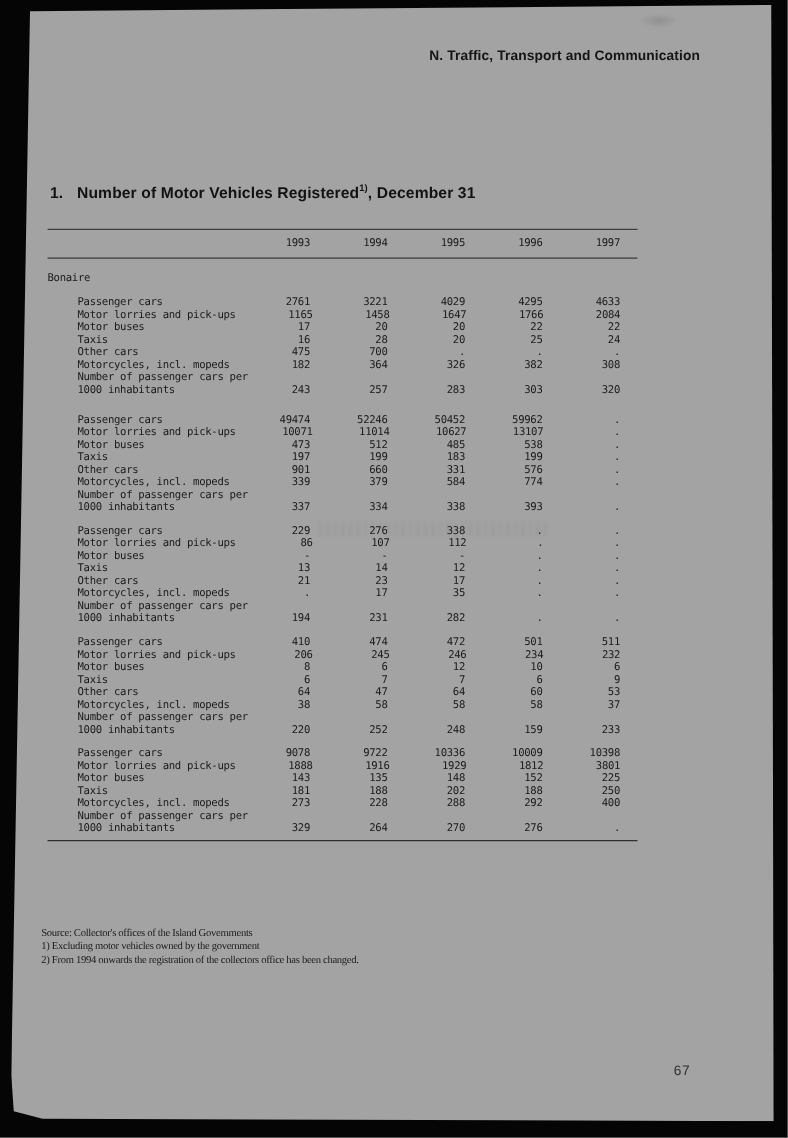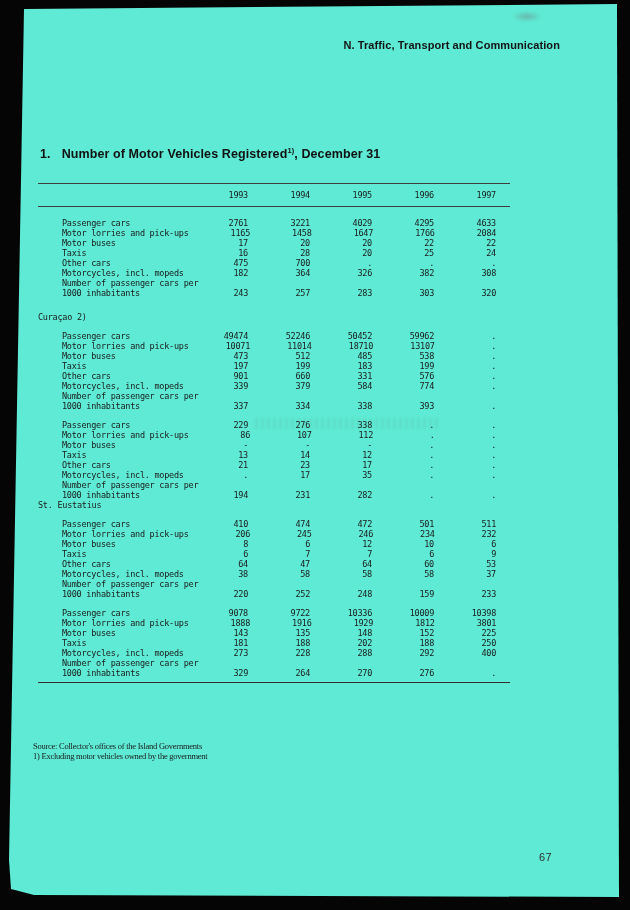--- a/index.html
+++ b/index.html
@@ -4,21 +4,21 @@
 <style>
   html,body{margin:0;padding:0;}
   body{
     width:630px;height:910px;position:relative;overflow:hidden;
     background:#050505;
     font-family:"Liberation Sans",sans-serif;
   }
   
   .page{
     position:absolute;inset:0;
-    background:#5eead4;
+    background:#a3a3a3;
     clip-path:polygon(24px 9px, 617px 4px, 619px 897px, 34px 895px, 11px 889px, 9px 860px);
   }
   .page-inner{position:absolute;inset:0;color:#1c1c1c;}
 
   .doc-header{
     position:absolute;top:39px;left:38px;width:522px;
     text-align:right;font-weight:bold;font-size:11px;letter-spacing:.1px;color:#141414;
   }
   .title{
     position:absolute;top:147px;left:40px;
@@ -87,20 +87,21 @@
       <div class="cellv">1993</div>
           <div class="cellv">1994</div>
           <div class="cellv">1995</div>
           <div class="cellv">1996</div>
           <div class="cellv">1997</div>
           <div class="spacer"></div>
         </div>
       <div class="rule"></div>
       <div id="table-body">
           <div style="margin-top: 11px;">
+            <div class="sec-name">Bonaire</div>
             <div class="sec-rows">
               <div class="trow">
                 <div class="lbl">Passenger cars</div>
                 <div class="cellv">2761</div>
                 <div class="cellv">3221</div>
                 <div class="cellv">4029</div>
                 <div class="cellv">4295</div>
                 <div class="cellv">4633</div>
                 <div class="spacer"></div>
               </div>
@@ -157,36 +158,35 @@
                 <div class="cellv">243</div>
                 <div class="cellv">257</div>
                 <div class="cellv">283</div>
                 <div class="cellv">303</div>
                 <div class="cellv">320</div>
                 <div class="spacer"></div>
               </div>
             </div>
           </div>
           <div style="margin-top: 14px;">
-            <div class="sec-name">Curaçao 2)</div>
             <div class="sec-rows">
               <div class="trow">
                 <div class="lbl">Passenger cars</div>
                 <div class="cellv">49474</div>
                 <div class="cellv">52246</div>
                 <div class="cellv">50452</div>
                 <div class="cellv">59962</div>
                 <div class="cellv">.</div>
                 <div class="spacer"></div>
               </div>
               <div class="trow">
                 <div class="lbl">Motor lorries and pick-ups</div>
                 <div class="cellv">10071</div>
                 <div class="cellv">11014</div>
-                <div class="cellv">18710</div>
+                <div class="cellv">10627</div>
                 <div class="cellv">13107</div>
                 <div class="cellv">.</div>
                 <div class="spacer"></div>
               </div>
               <div class="trow">
                 <div class="lbl">Motor buses</div>
                 <div class="cellv">473</div>
                 <div class="cellv">512</div>
                 <div class="cellv">485</div>
                 <div class="cellv">538</div>
@@ -298,21 +298,20 @@
                 <div class="cellv">194</div>
                 <div class="cellv">231</div>
                 <div class="cellv">282</div>
                 <div class="cellv">.</div>
                 <div class="cellv">.</div>
                 <div class="spacer"></div>
               </div>
             </div>
           </div>
           <div style="margin-top: 0px;">
-            <div class="sec-name">St. Eustatius</div>
             <div class="sec-rows">
               <div class="trow">
                 <div class="lbl">Passenger cars</div>
                 <div class="cellv">410</div>
                 <div class="cellv">474</div>
                 <div class="cellv">472</div>
                 <div class="cellv">501</div>
                 <div class="cellv">511</div>
                 <div class="spacer"></div>
               </div>
@@ -437,20 +436,21 @@
             </div>
           </div>
         </div>
       <div class="rule-bottom"></div>
     </div>
 
     <div class="footnotes">
       <div>Source: Collector's offices of the Island Governments</div>
       <div id="footnote-lines">
           <div>1) Excluding motor vehicles owned by the government</div>
+          <div>2) From 1994 onwards the registration of the collectors office has been changed.</div>
         </div>
     </div>
 
     <div class="page-number">67</div>
 
     <div class="smudge-top"></div>
     <div class="ghost-text"></div>
   </div>
 </div>
 

